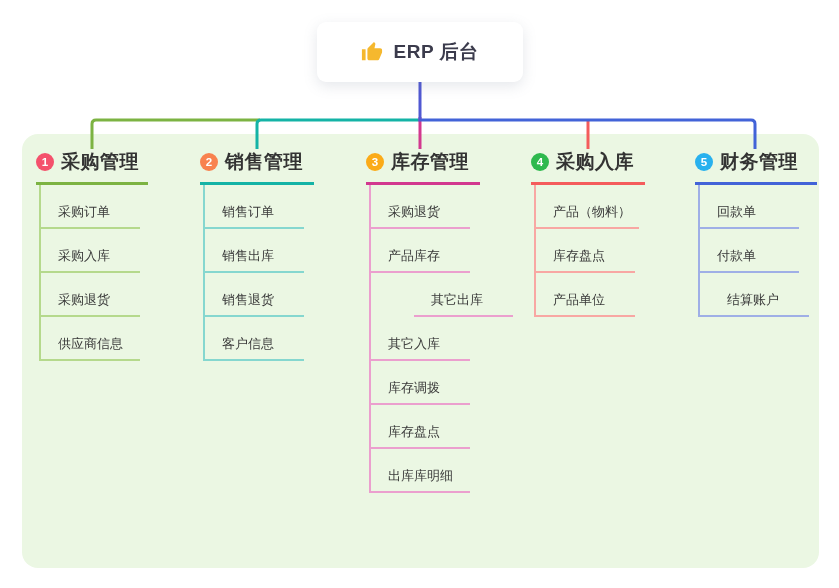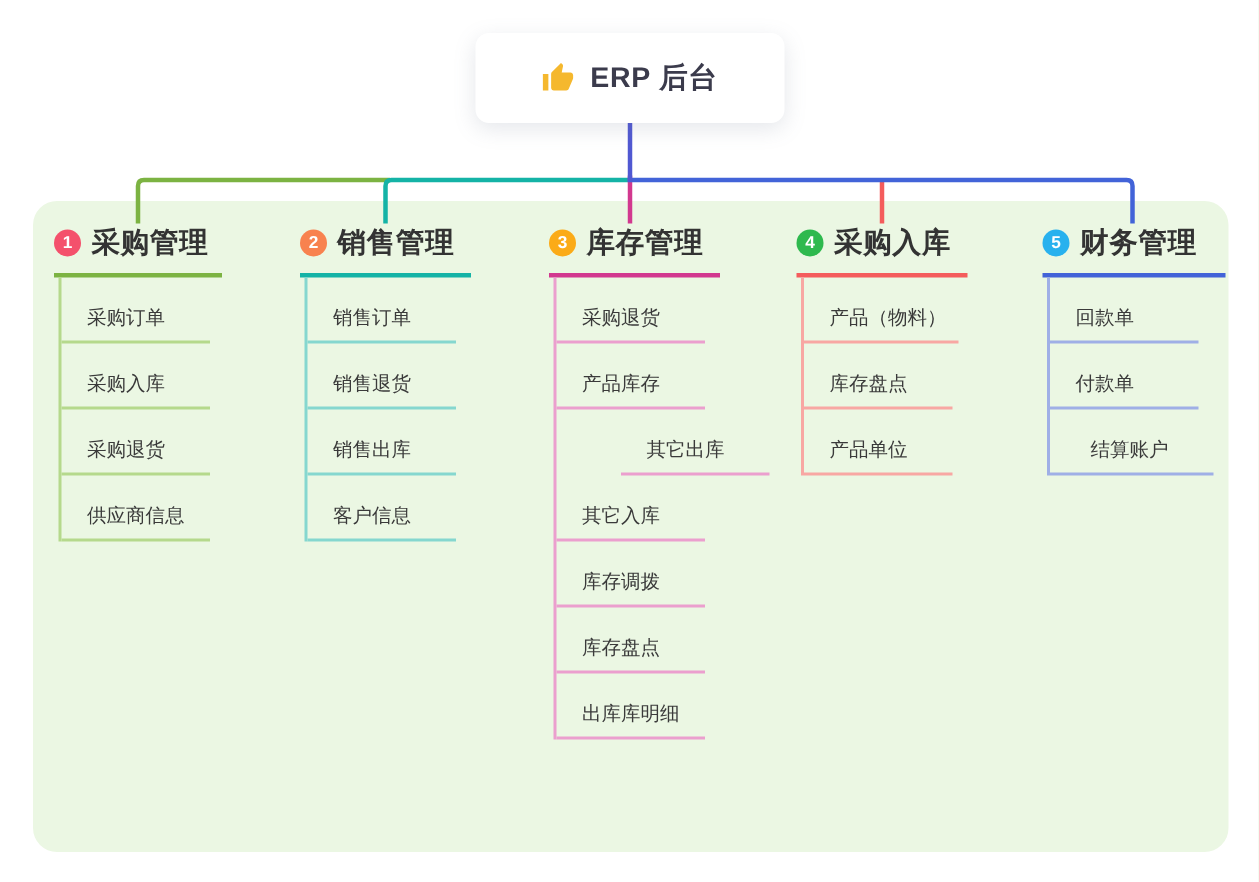--- a/index.html
+++ b/index.html
@@ -124,24 +124,24 @@
   <div class="branch b2">
     <div class="branch-header" style="border-bottom-color: rgb(20, 179, 166);">
       <span class="badge" style="background-color: rgb(248, 130, 79);">2</span>
       <span class="branch-title">销售管理</span>
     </div>
     <div class="children" style="border-left-color: rgb(133, 215, 207);">
       <div class="child">
         <span class="child-label" style="border-bottom-color: rgb(133, 215, 207);">销售订单</span>
       </div>
       <div class="child">
+        <span class="child-label" style="border-bottom-color: rgb(133, 215, 207);">销售出库</span>
+      </div>
+      <div class="child">
         <span class="child-label" style="border-bottom-color: rgb(133, 215, 207);">销售退货</span>
-      </div>
-      <div class="child">
-        <span class="child-label" style="border-bottom-color: rgb(133, 215, 207);">销售出库</span>
       </div>
       <div class="child">
         <span class="child-label" style="border-bottom-color: rgb(133, 215, 207);">客户信息</span>
       </div>
     </div>
   </div>
 
   <div class="branch b3">
     <div class="branch-header" style="border-bottom-color: rgb(210, 56, 143);">
       <span class="badge" style="background-color: rgb(251, 171, 24);">3</span>

